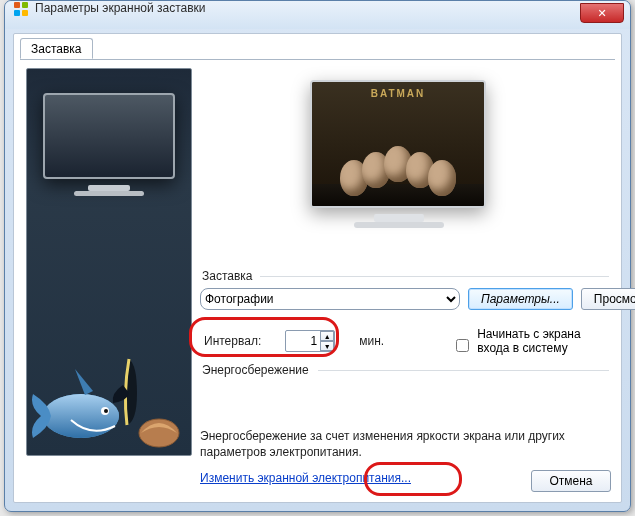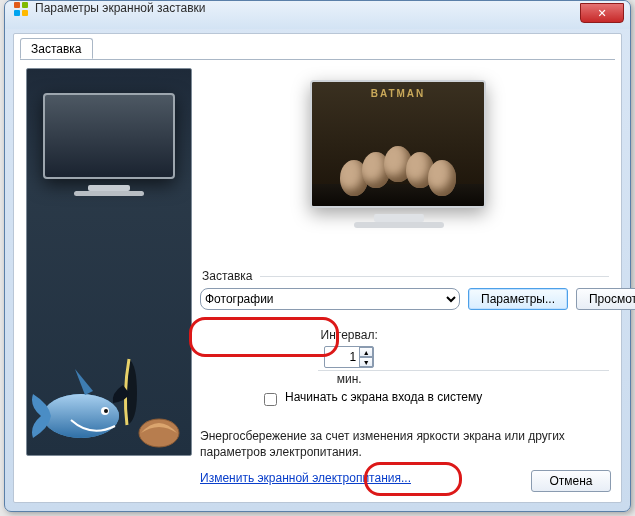--- a/index.html
+++ b/index.html
@@ -230,29 +230,29 @@
     background: linear-gradient(#fcfdff,#e8eef6);
     border-radius: 3px;
     padding: 0 12px;
     font-size: 12px;
     cursor: pointer;
   }
   .btn-params {
     border: 1px solid #4da0e8;
     box-shadow: 0 0 0 1px #bfe0ff inset;
     background: linear-gradient(#f4fbff,#d8edff);
+    font-style: italic;
   }
   .interval-row {
     position: absolute;
-    left: 16px; top: 0;
+    left: 4px; top: 0;
     display: flex;
     align-items: center;
-    gap: 4px;
+    gap: 24px;
     height: 26px;
-    flex-direction: column;
   }
   .label { font-size: 12px; color: #1f1f1f; }
   .spin-wrap {
     display: inline-flex;
     align-items: center;
     border: 1px solid #8a9bb0;
     border-radius: 2px;
     height: 22px;
     background: #fff;
   }
@@ -268,21 +268,21 @@
     width: 14px;
   }
   .spin-btns button {
     height: 10px; width: 14px;
     font-size: 7px; line-height: 7px;
     border: 1px solid #8a9bb0;
     background: linear-gradient(#fcfdff,#e8eef6);
     padding: 0; cursor: pointer;
   }
   .checkbox {
-    display: inline-flex; align-items: flex-start; gap: 5px;
+    display: inline-flex; align-items: flex-end; gap: 5px;
     margin-left: 44px;
   }
   .checkbox input { width: 13px; height: 13px; }
   .power-text {
     position: absolute;
     left: 0; top: 14px; right: 0;
     font-size: 12px;
     color: #1f1f1f;
     line-height: 1.35;
     margin-top: 44px;
@@ -424,20 +424,21 @@
             </span>
             <span class="label">мин.</span>
             <label class="checkbox">
               <input type="checkbox" style="">
               <span>Начинать с экрана входа в систему</span>
             </label>
           </div>
         </div>
 
         <div class="group group-power">
+          <div class="legend">Энергосбережение</div>
           <div class="hr"></div>
           <div class="power-text">
             <span>Энергосбережение за счет изменения яркости экрана или других параметров электропитания.</span><br>
             <a class="link">Изменить экранной электропитания...</a>
           </div>
         </div>
 
       </div>
     </div>
 

